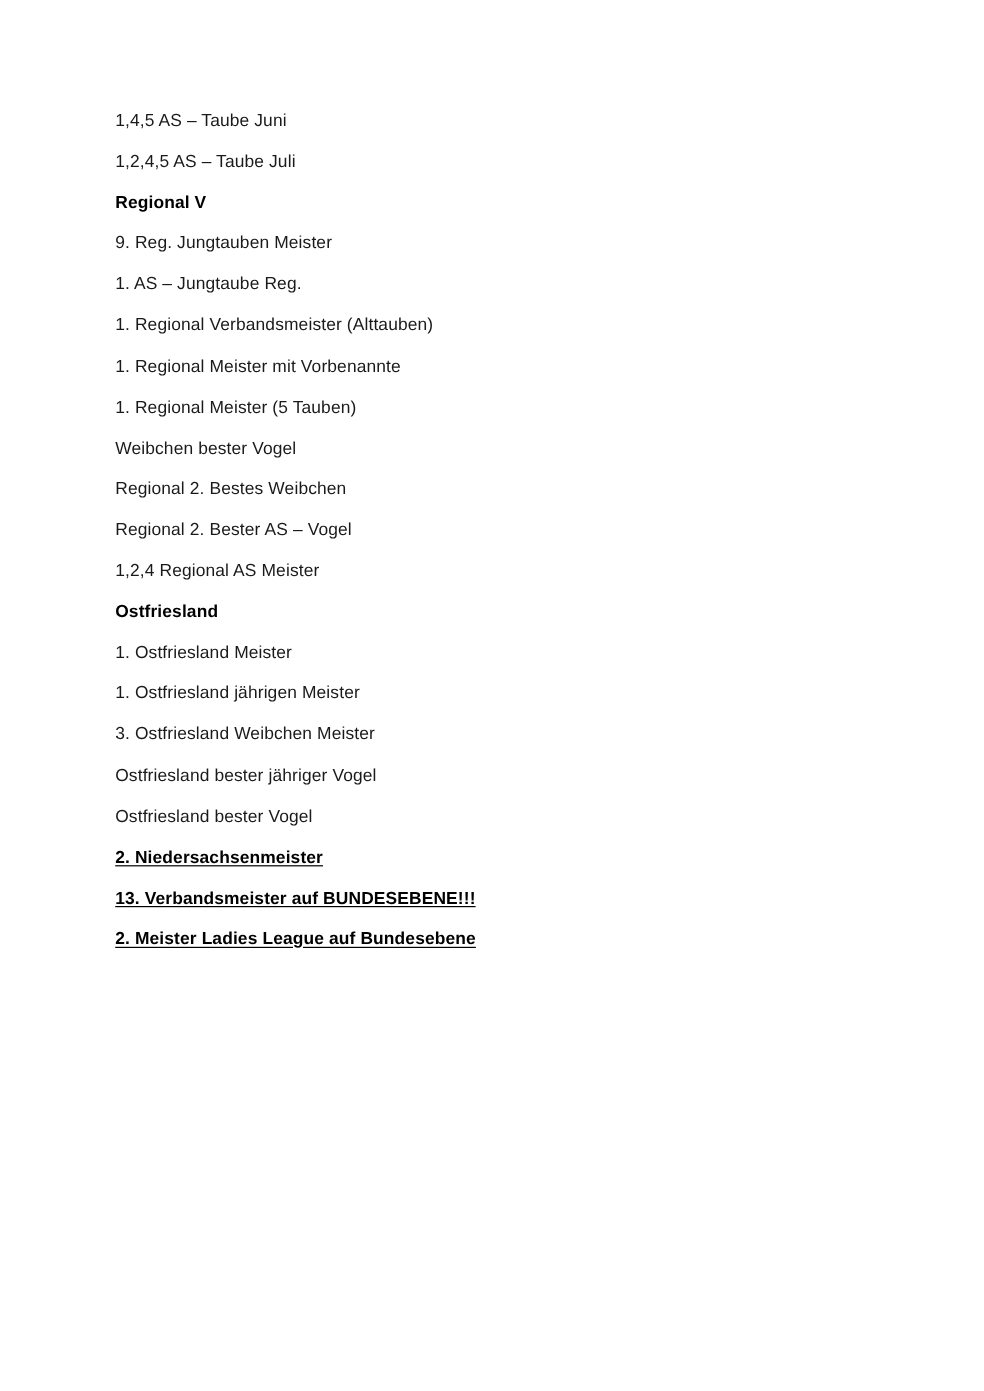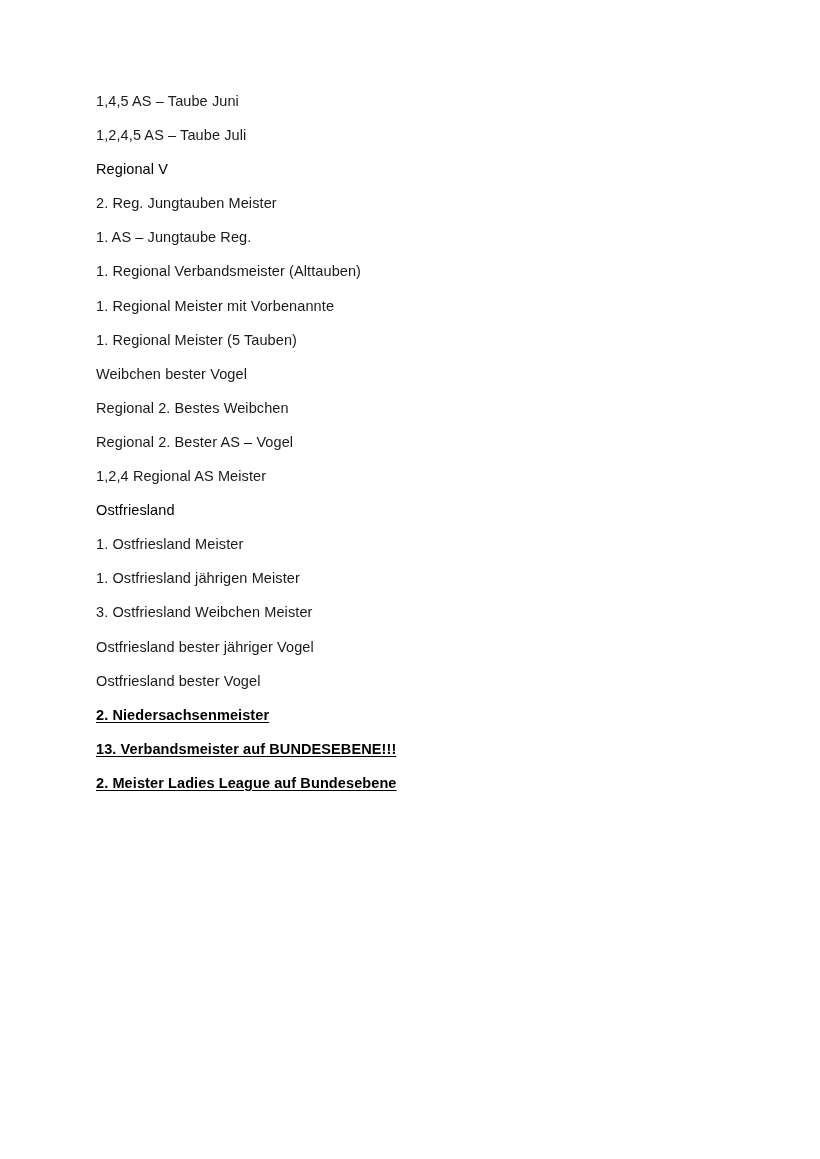--- a/index.html
+++ b/index.html
@@ -32,39 +32,39 @@
   .line {
     font-size: 14.5px;
     line-height: 1.0;
     color: #1a1a1a;
     margin: 0;
     padding: 0 0 19.6px 0;
     white-space: pre-wrap;
     letter-spacing: 0.1px;
   }
   .line.bold {
-    font-weight: normal;
+    font-weight: bold;
     color: #000000;
   }
   .line.bold-underline {
     font-weight: bold;
     color: #000000;
     text-decoration: underline;
     text-underline-offset: 2px;
   }
 </style>
 </head>
 <body>
 
 <div class="page">
   <div class="content">
       <p class="line">1,4,5 AS – Taube Juni</p>
       <p class="line">1,2,4,5 AS – Taube Juli</p>
       <p class="line bold">Regional V</p>
-      <p class="line">2. Reg. Jungtauben Meister</p>
+      <p class="line">9. Reg. Jungtauben Meister</p>
       <p class="line">1. AS – Jungtaube Reg.</p>
       <p class="line">1. Regional Verbandsmeister (Alttauben)</p>
       <p class="line">1. Regional Meister mit Vorbenannte</p>
       <p class="line">1. Regional Meister (5 Tauben)</p>
       <p class="line">Weibchen bester Vogel</p>
       <p class="line">Regional 2. Bestes Weibchen</p>
       <p class="line">Regional 2. Bester AS – Vogel</p>
       <p class="line">1,2,4 Regional AS Meister</p>
       <p class="line bold">Ostfriesland</p>
       <p class="line">1. Ostfriesland Meister</p>

